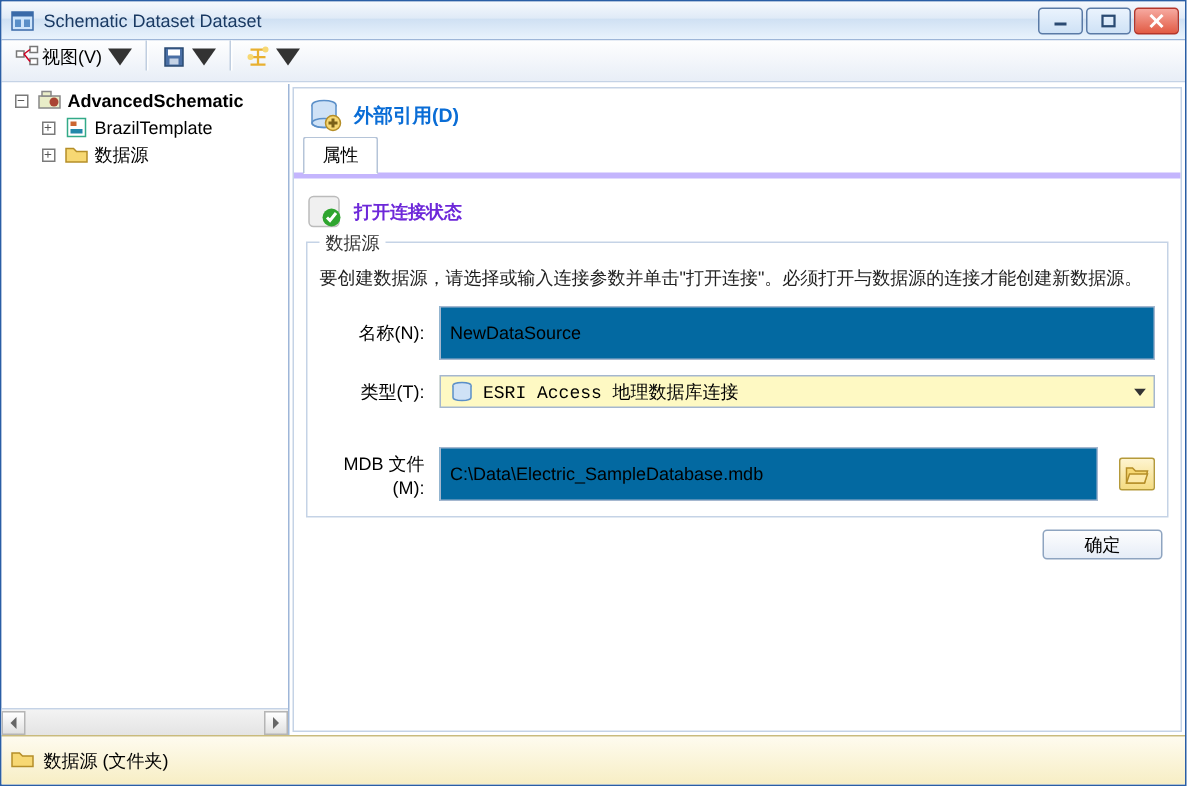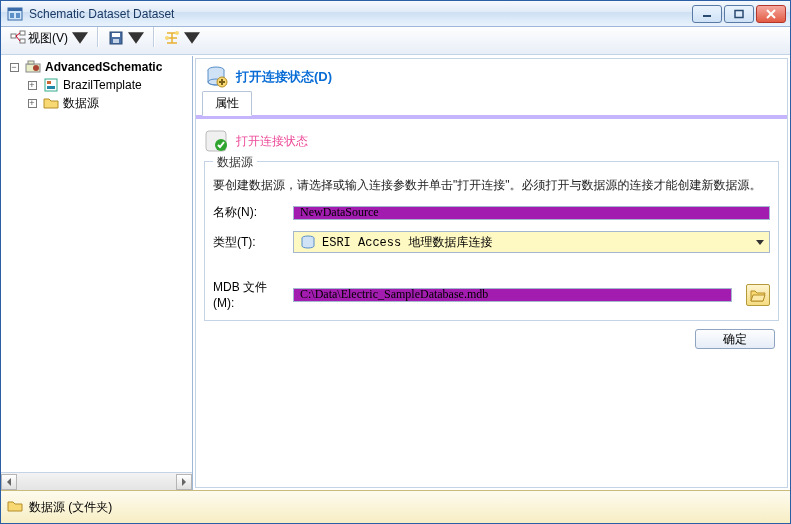--- a/index.html
+++ b/index.html
@@ -124,38 +124,38 @@
     border:1px solid #b5c4d8;
     border-bottom:1px solid #fff;
     padding:3px 12px;
     background:#fff;
     margin-bottom:-1px;
     border-radius:2px 2px 0 0;
   }
   .tab-content { flex:1; padding:10px 8px 8px 8px; display:flex; flex-direction:column; overflow:auto;}
   .status-line { display:flex; align-items:center; gap:8px; margin-bottom:8px;}
   .status-line .check-icon { width:24px; height:24px; }
-  .status-text { color:#ec4899; font-weight:normal; }
+  .status-text { color:#6d28d9; font-weight:bold; }
   .fieldset {
     border:1px solid #c5d3e6;
     padding:8px;
   }
   .fs-title { position:relative; top:-16px; background:#fff; display:inline-block; padding:0 4px; color:#333;}
   .fs-body { margin-top:-10px; }
   .desc { margin-bottom:10px; color:#222; }
   .form-row { display:flex; align-items:center; margin-bottom:10px; gap:10px;}
-  .form-label { width:70px; }
+  .form-label { width:70px;text-align:right; }
   .form-input {
     flex:1;
-    height:14px;
+    height:36px;
     border:1px solid #a5b7cf;
     padding:2px 6px;
-    font-family:Liberation Serif, serif;
+    font-family:Liberation Sans, sans-serif;
     font-size:12px;
-    background:#a21caf;
+    background:#0369a1;
   }
   .form-select {
     flex:1;
     height:22px;
     border:1px solid #a5b7cf;
     background:#fef9c3;
     display:flex; align-items:center; padding:2px 6px;
     position:relative;
     font-family:"SimSun","Courier New",monospace;
   }
@@ -329,21 +329,21 @@
       <span>
         <svg viewBox="0 0 24 24">
             <ellipse cx="12" cy="6" rx="8" ry="3" fill="#cfe2f6" stroke="#5a8fc8"></ellipse>
             <path d="M4 6 L4 18 A8 3 0 0 0 20 18 L20 6" fill="#cfe2f6" stroke="#5a8fc8"></path>
             <ellipse cx="12" cy="18" rx="8" ry="3" fill="none" stroke="#5a8fc8"></ellipse>
             <circle cx="18" cy="18" r="5" fill="#f7d873" stroke="#b58e28"></circle>
             <line x1="18" y1="15" x2="18" y2="21" stroke="#7a6018" stroke-width="2"></line>
             <line x1="15" y1="18" x2="21" y2="18" stroke="#7a6018" stroke-width="2"></line>
           </svg>
       </span>
-      <span class="main-header-title">打开连接状态(D)</span>
+      <span class="main-header-title">外部引用(D)</span>
     </div>
     <div class="tab-strip">
       <div class="tab">
         <span>属性</span>
       </div>
     </div>
     <div class="tab-content">
       <div class="status-line">
         <span class="check-icon">
           <svg viewBox="0 0 24 24">

